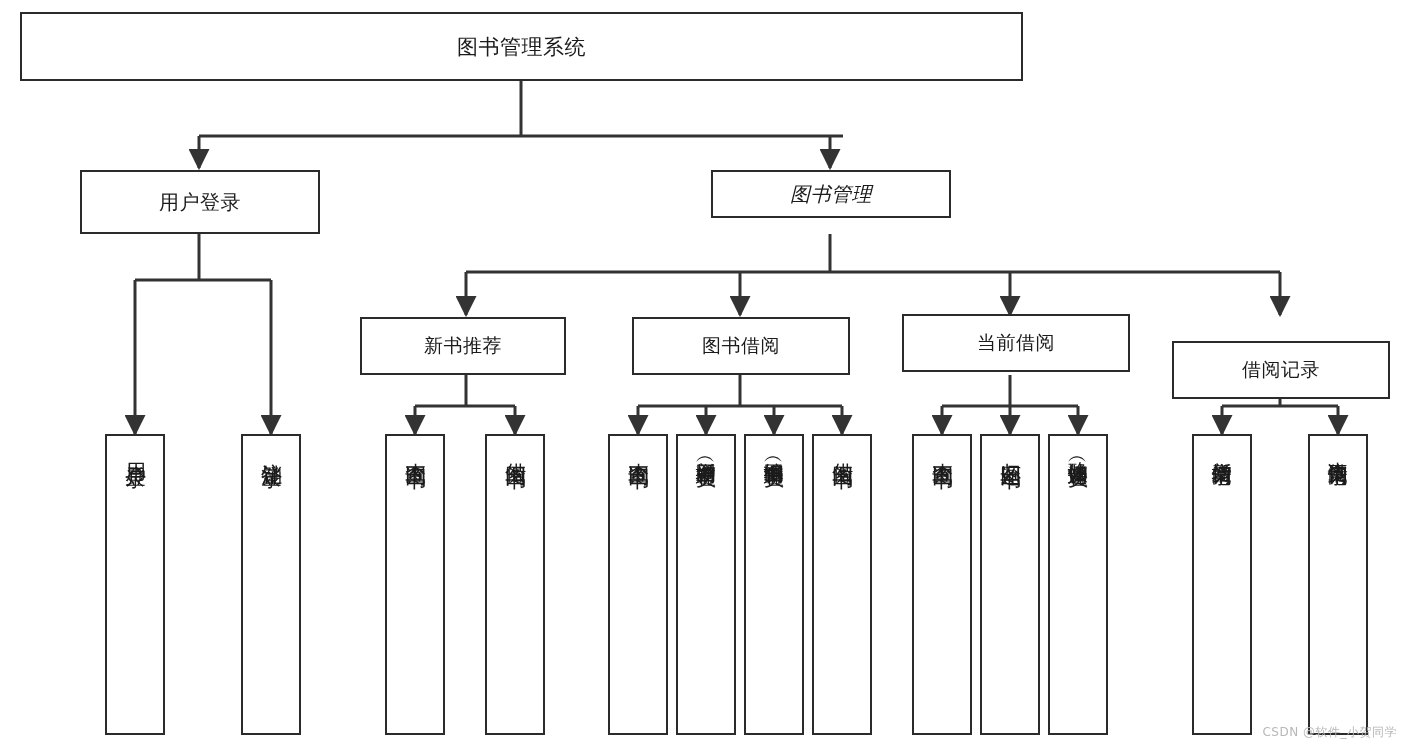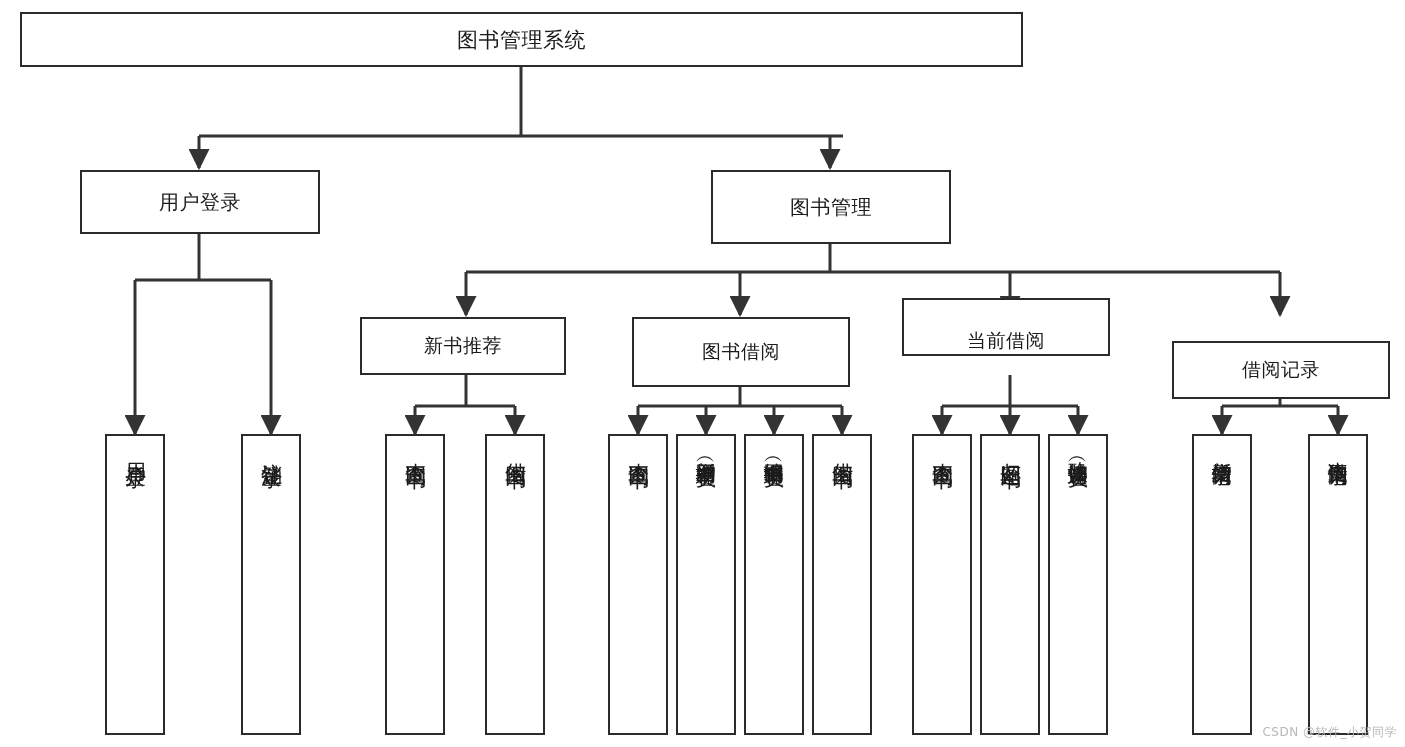--- a/index.html
+++ b/index.html
@@ -124,38 +124,38 @@
       <path d="M 1010 406 L 1010 434" marker-end="url(#arrow)"></path>
       <path d="M 1078 406 L 1078 434" marker-end="url(#arrow)"></path>
 
       <path d="M 1280 375 L 1280 406"></path>
       <path d="M 1222 406 L 1338 406"></path>
       <path d="M 1222 406 L 1222 434" marker-end="url(#arrow)"></path>
       <path d="M 1338 406 L 1338 434" marker-end="url(#arrow)"></path>
     </g>
   </svg>
 
-  <div class="node node-root" style="left:20px; top:12px; width:1003px; height:55px;">
+  <div class="node node-root" style="left:20px; top:12px; width:1003px; height:69px;">
     <span class="label">图书管理系统</span>
   </div>
 
   <div class="node node-l1" style="left:80px; top:170px; width:240px; height:64px;">
     <span class="label">用户登录</span>
   </div>
-  <div class="node node-l1" style="left:711px; top:170px; width:240px; height:74px;">
+  <div class="node node-l1" style="left:711px; top:170px; width:240px; height:48px;font-style:italic;">
     <span class="label">图书管理</span>
   </div>
 
   <div class="node node-l2" style="left:360px; top:317px; width:206px; height:58px;">
     <span class="label">新书推荐</span>
   </div>
-  <div class="node node-l2" style="left:632px; top:317px; width:218px; height:70px;">
+  <div class="node node-l2" style="left:632px; top:317px; width:218px; height:58px;">
     <span class="label">图书借阅</span>
   </div>
-  <div class="node node-l2" style="left:902px; top:298px; width:208px; height:58px;align-items:flex-end;">
+  <div class="node node-l2" style="left:902px; top:314px; width:228px; height:58px;">
     <span class="label">当前借阅</span>
   </div>
   <div class="node node-l2" style="left:1172px; top:317px; width:218px; height:58px;margin-top:24px;">
     <span class="label">借阅记录</span>
   </div>
 
   <div class="node node-leaf" style="left:105px; top:434px; width:60px; height:301px;">
     <span class="label">用户登录</span>
   </div>
   <div class="node node-leaf" style="left:241px; top:434px; width:60px; height:301px;">

